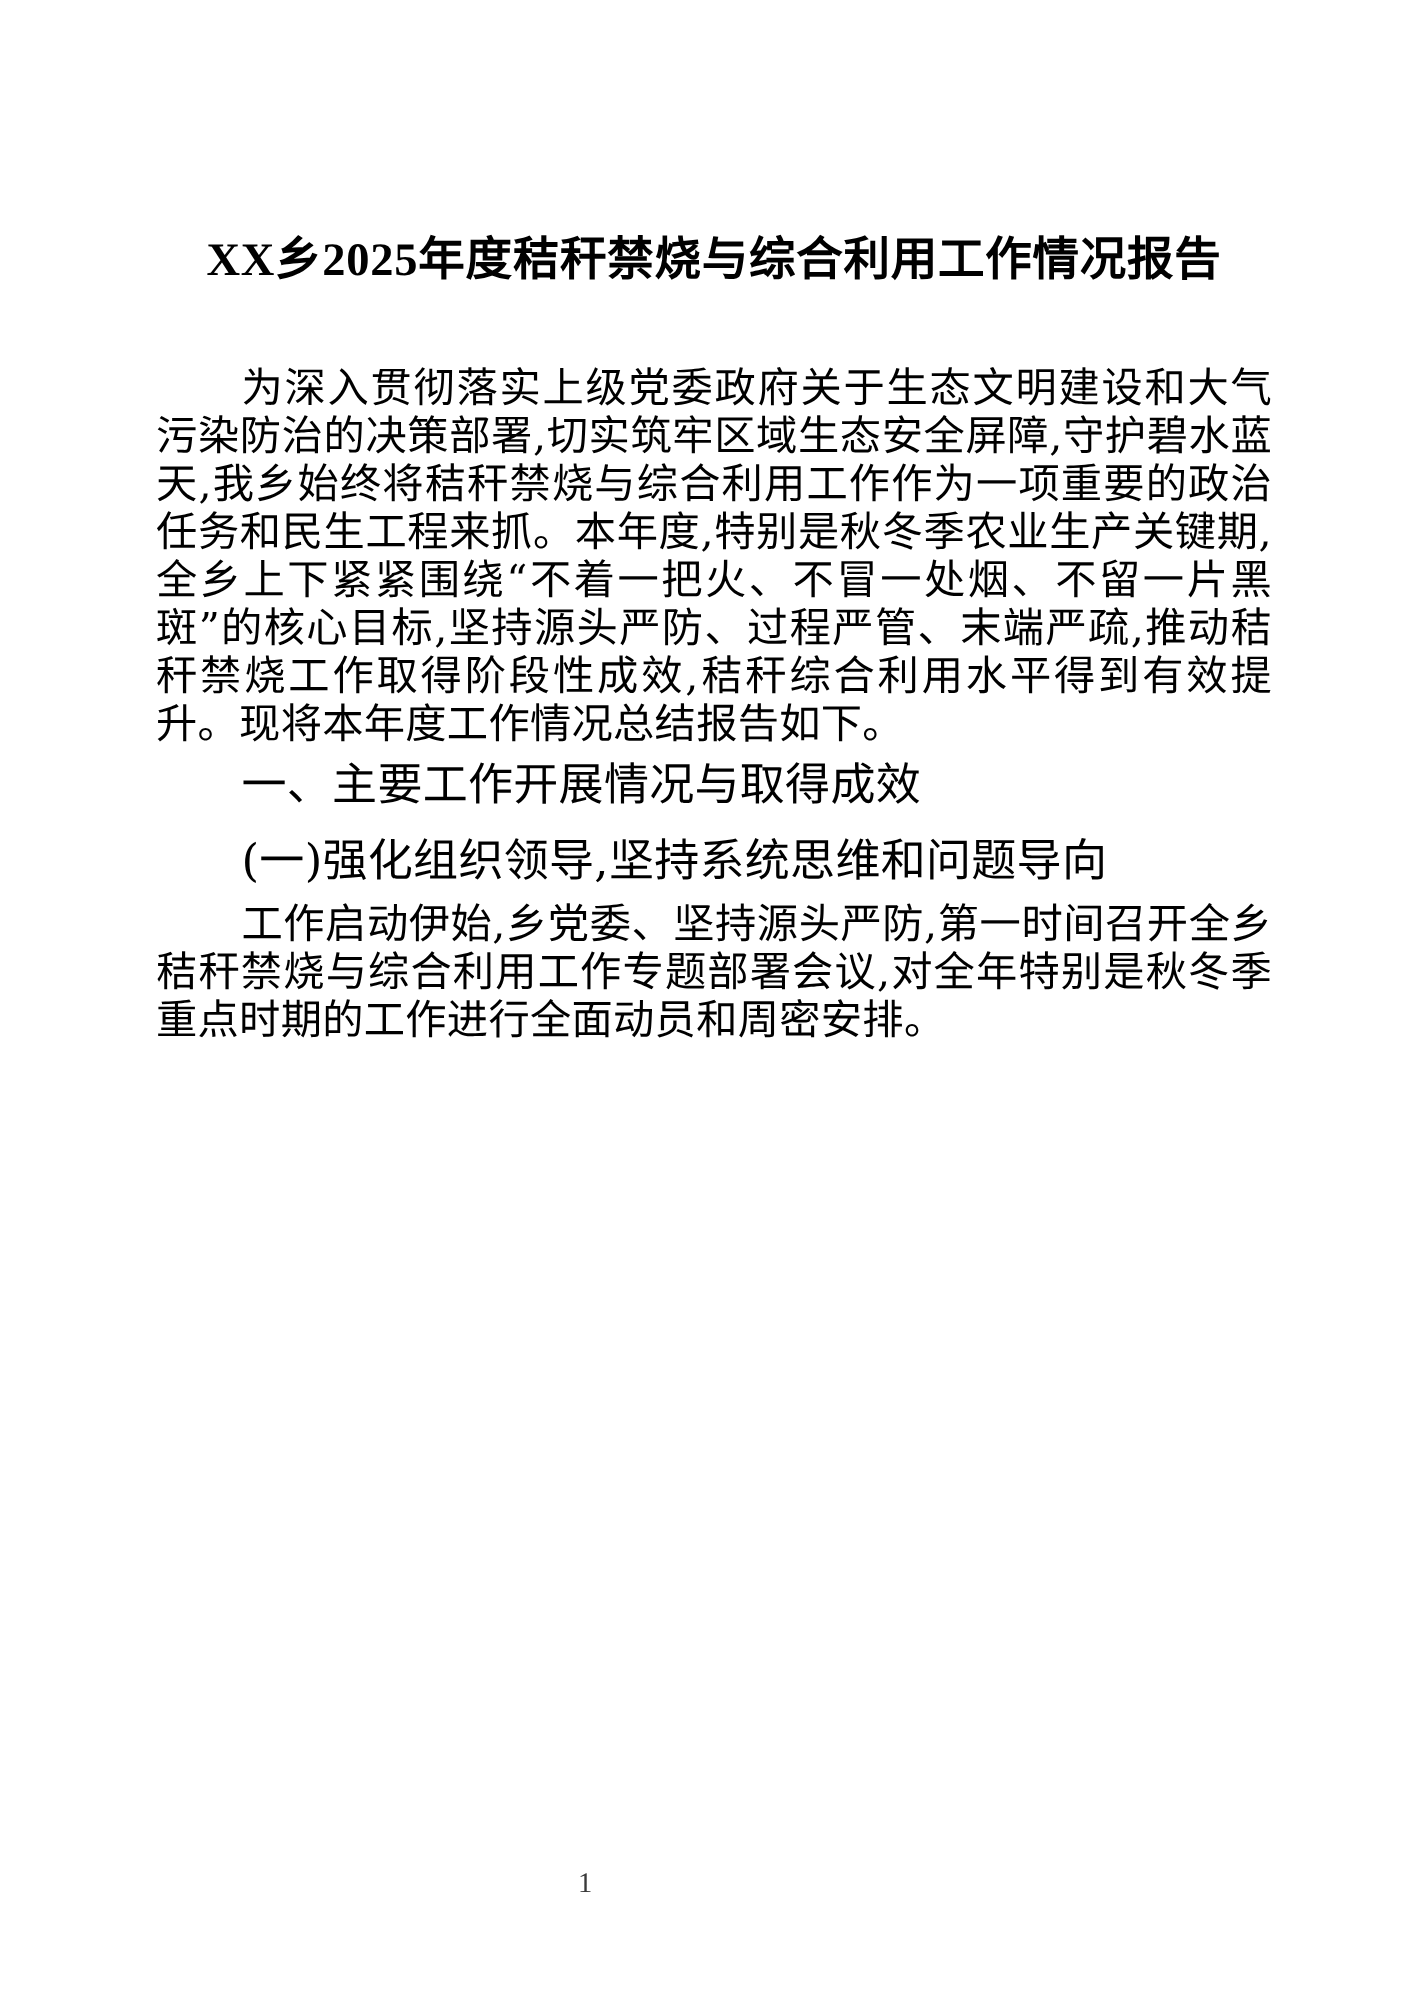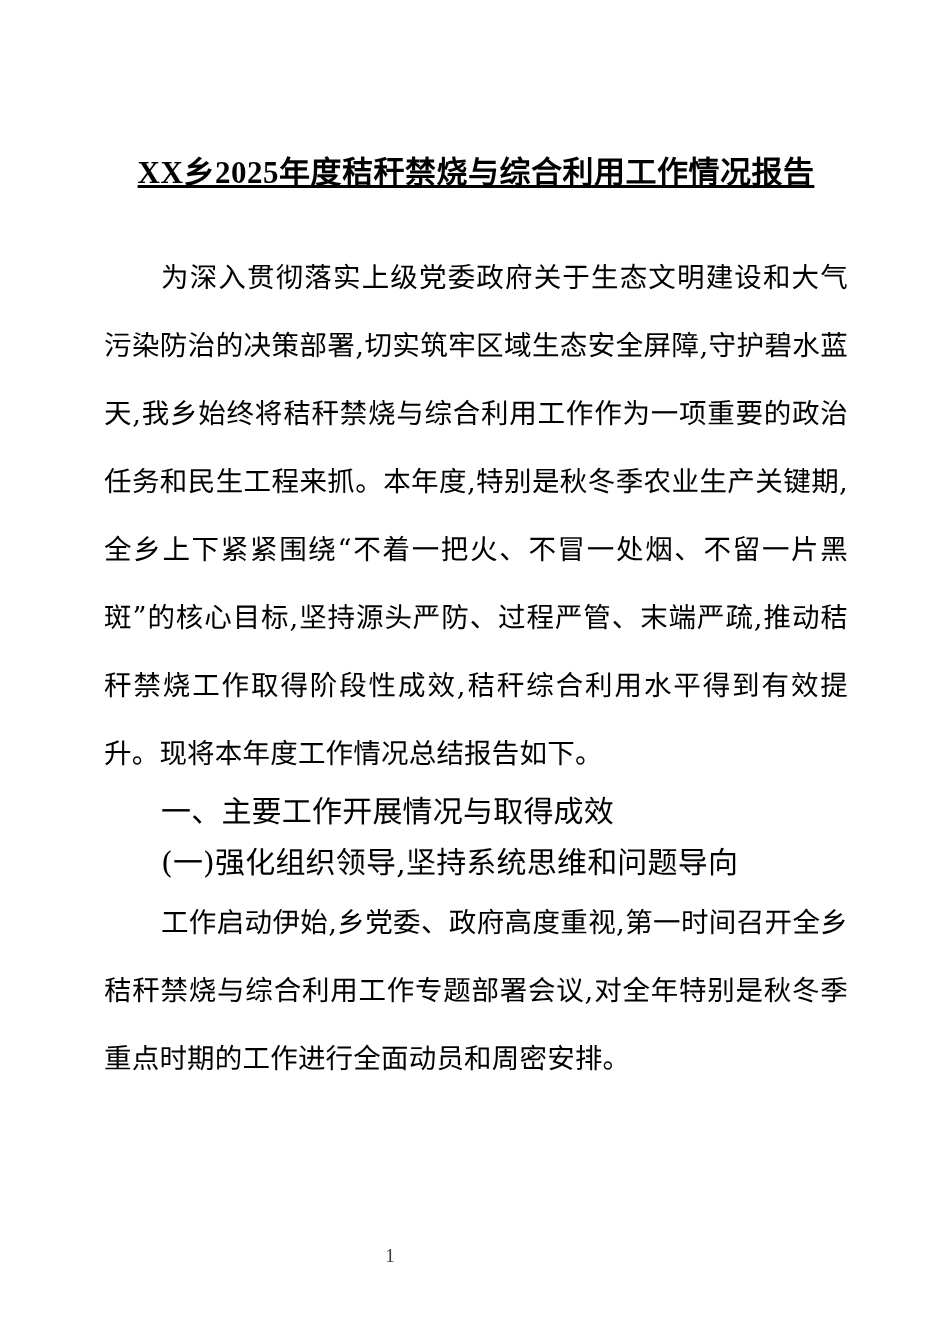--- a/index.html
+++ b/index.html
@@ -37,33 +37,32 @@
     font-family: "Liberation Serif", "DejaVu Serif", serif;
     font-weight: bold;
     font-size: 31px;
     line-height: 46px;
     text-align: left;
     letter-spacing: 0.5px;
     margin: 0;
     padding: 0;
     color: #000000;
     text-align-last: center;
-    text-decoration: underline;
   }
 
   
   .title-gap {
     height: 47px;
   }
 
   
   .para {
     font-family: "DejaVu Serif", "Liberation Serif", serif;
     font-size: 27.5px;
-    line-height: 68px;
+    line-height: 32px;
     text-align: justify;
     text-justify: inter-character;
     text-align-last: left;
     margin: 0;
     padding: 0;
     color: #000000;
     letter-spacing: 0.2px;
     word-break: break-all;
   }
 
@@ -110,19 +109,19 @@
 
     <div class="title-gap"></div>
 
     <p class="para indent">为深入贯彻落实上级党委政府关于生态文明建设和大气污染防治的决策部署,切实筑牢区域生态安全屏障,守护碧水蓝天,我乡始终将秸秆禁烧与综合利用工作作为一项重要的政治任务和民生工程来抓。本年度,特别是秋冬季农业生产关键期,全乡上下紧紧围绕“不着一把火、不冒一处烟、不留一片黑斑”的核心目标,坚持源头严防、过程严管、末端严疏,推动秸秆禁烧工作取得阶段性成效,秸秆综合利用水平得到有效提升。现将本年度工作情况总结报告如下。</p>
 
     <h2 class="heading-1">一、主要工作开展情况与取得成效</h2>
 
 
     <h3 class="heading-2">(一)强化组织领导,坚持系统思维和问题导向</h3>
 
-    <p class="para indent">工作启动伊始,乡党委、政府高度重视,第一时间召开全乡秸秆禁烧与综合利用工作专题部署会议,对全年特别是秋冬季重点时期的工作进行全面动员和周密安排。</p>
+    <p class="para indent">工作启动伊始,乡党委、坚持源头严防,第一时间召开全乡秸秆禁烧与综合利用工作专题部署会议,对全年特别是秋冬季重点时期的工作进行全面动员和周密安排。</p>
 
   </div>
 
   <div class="page-number">1</div>
 
 </div>
 
 </body></html>

